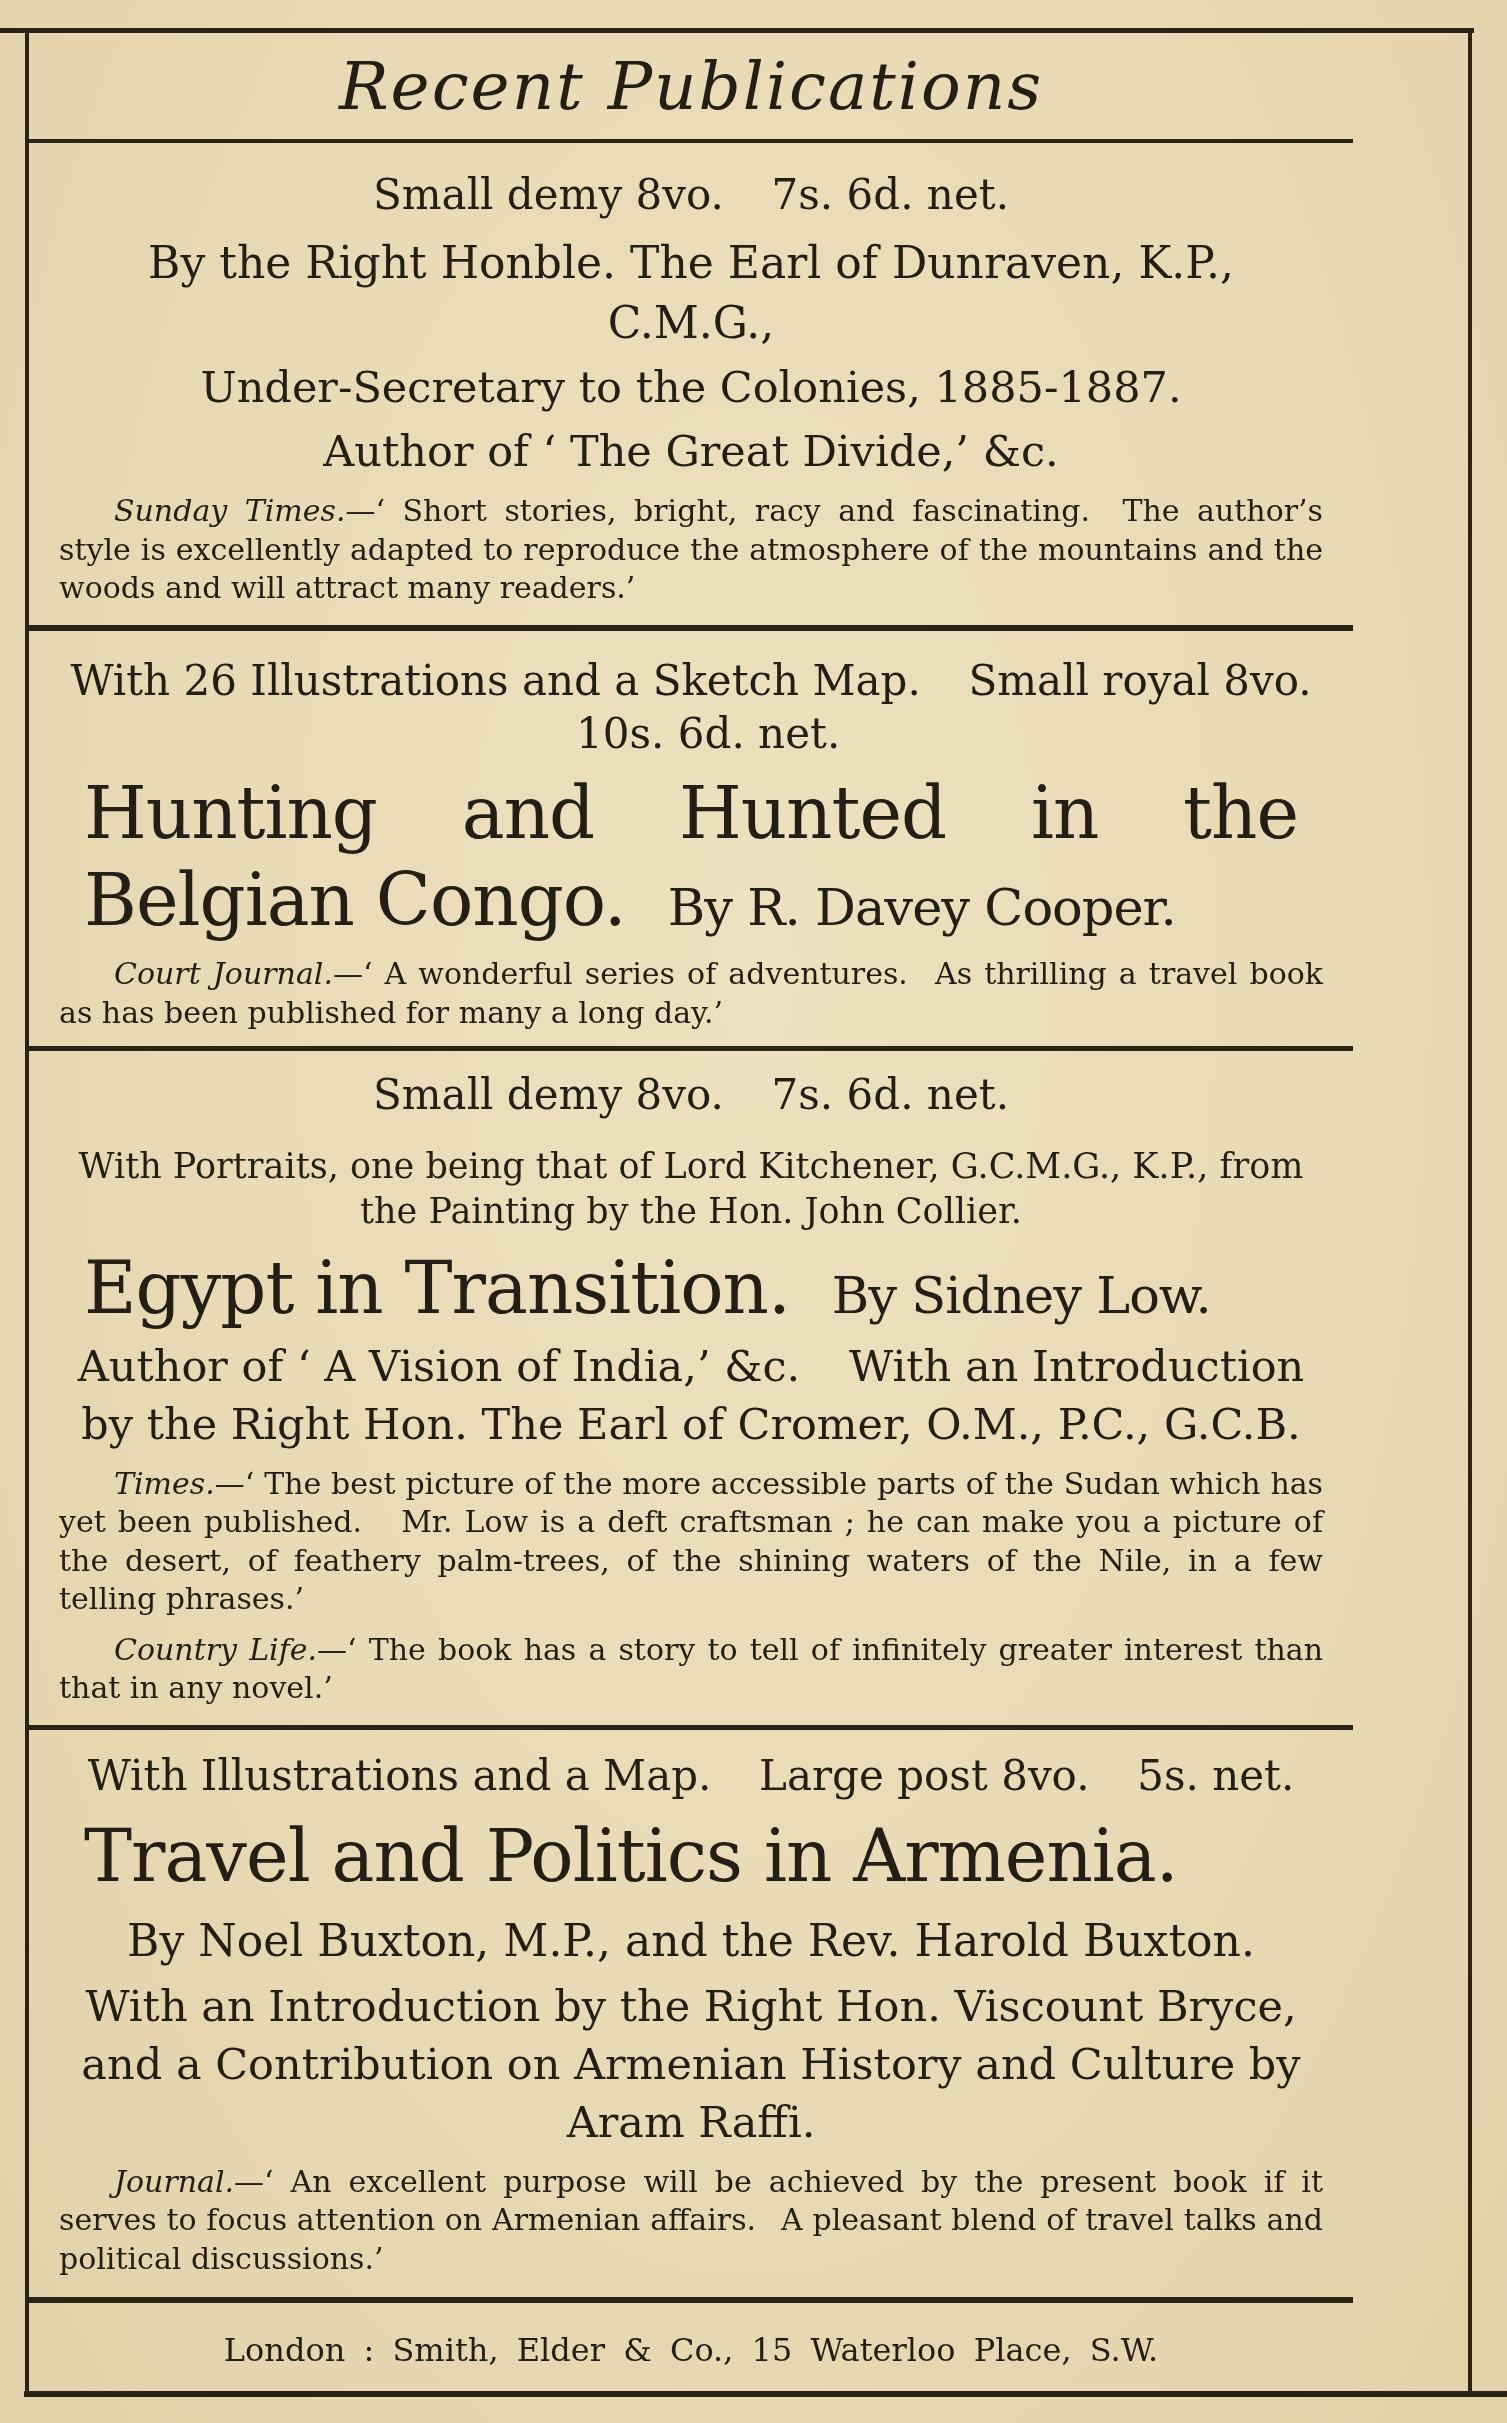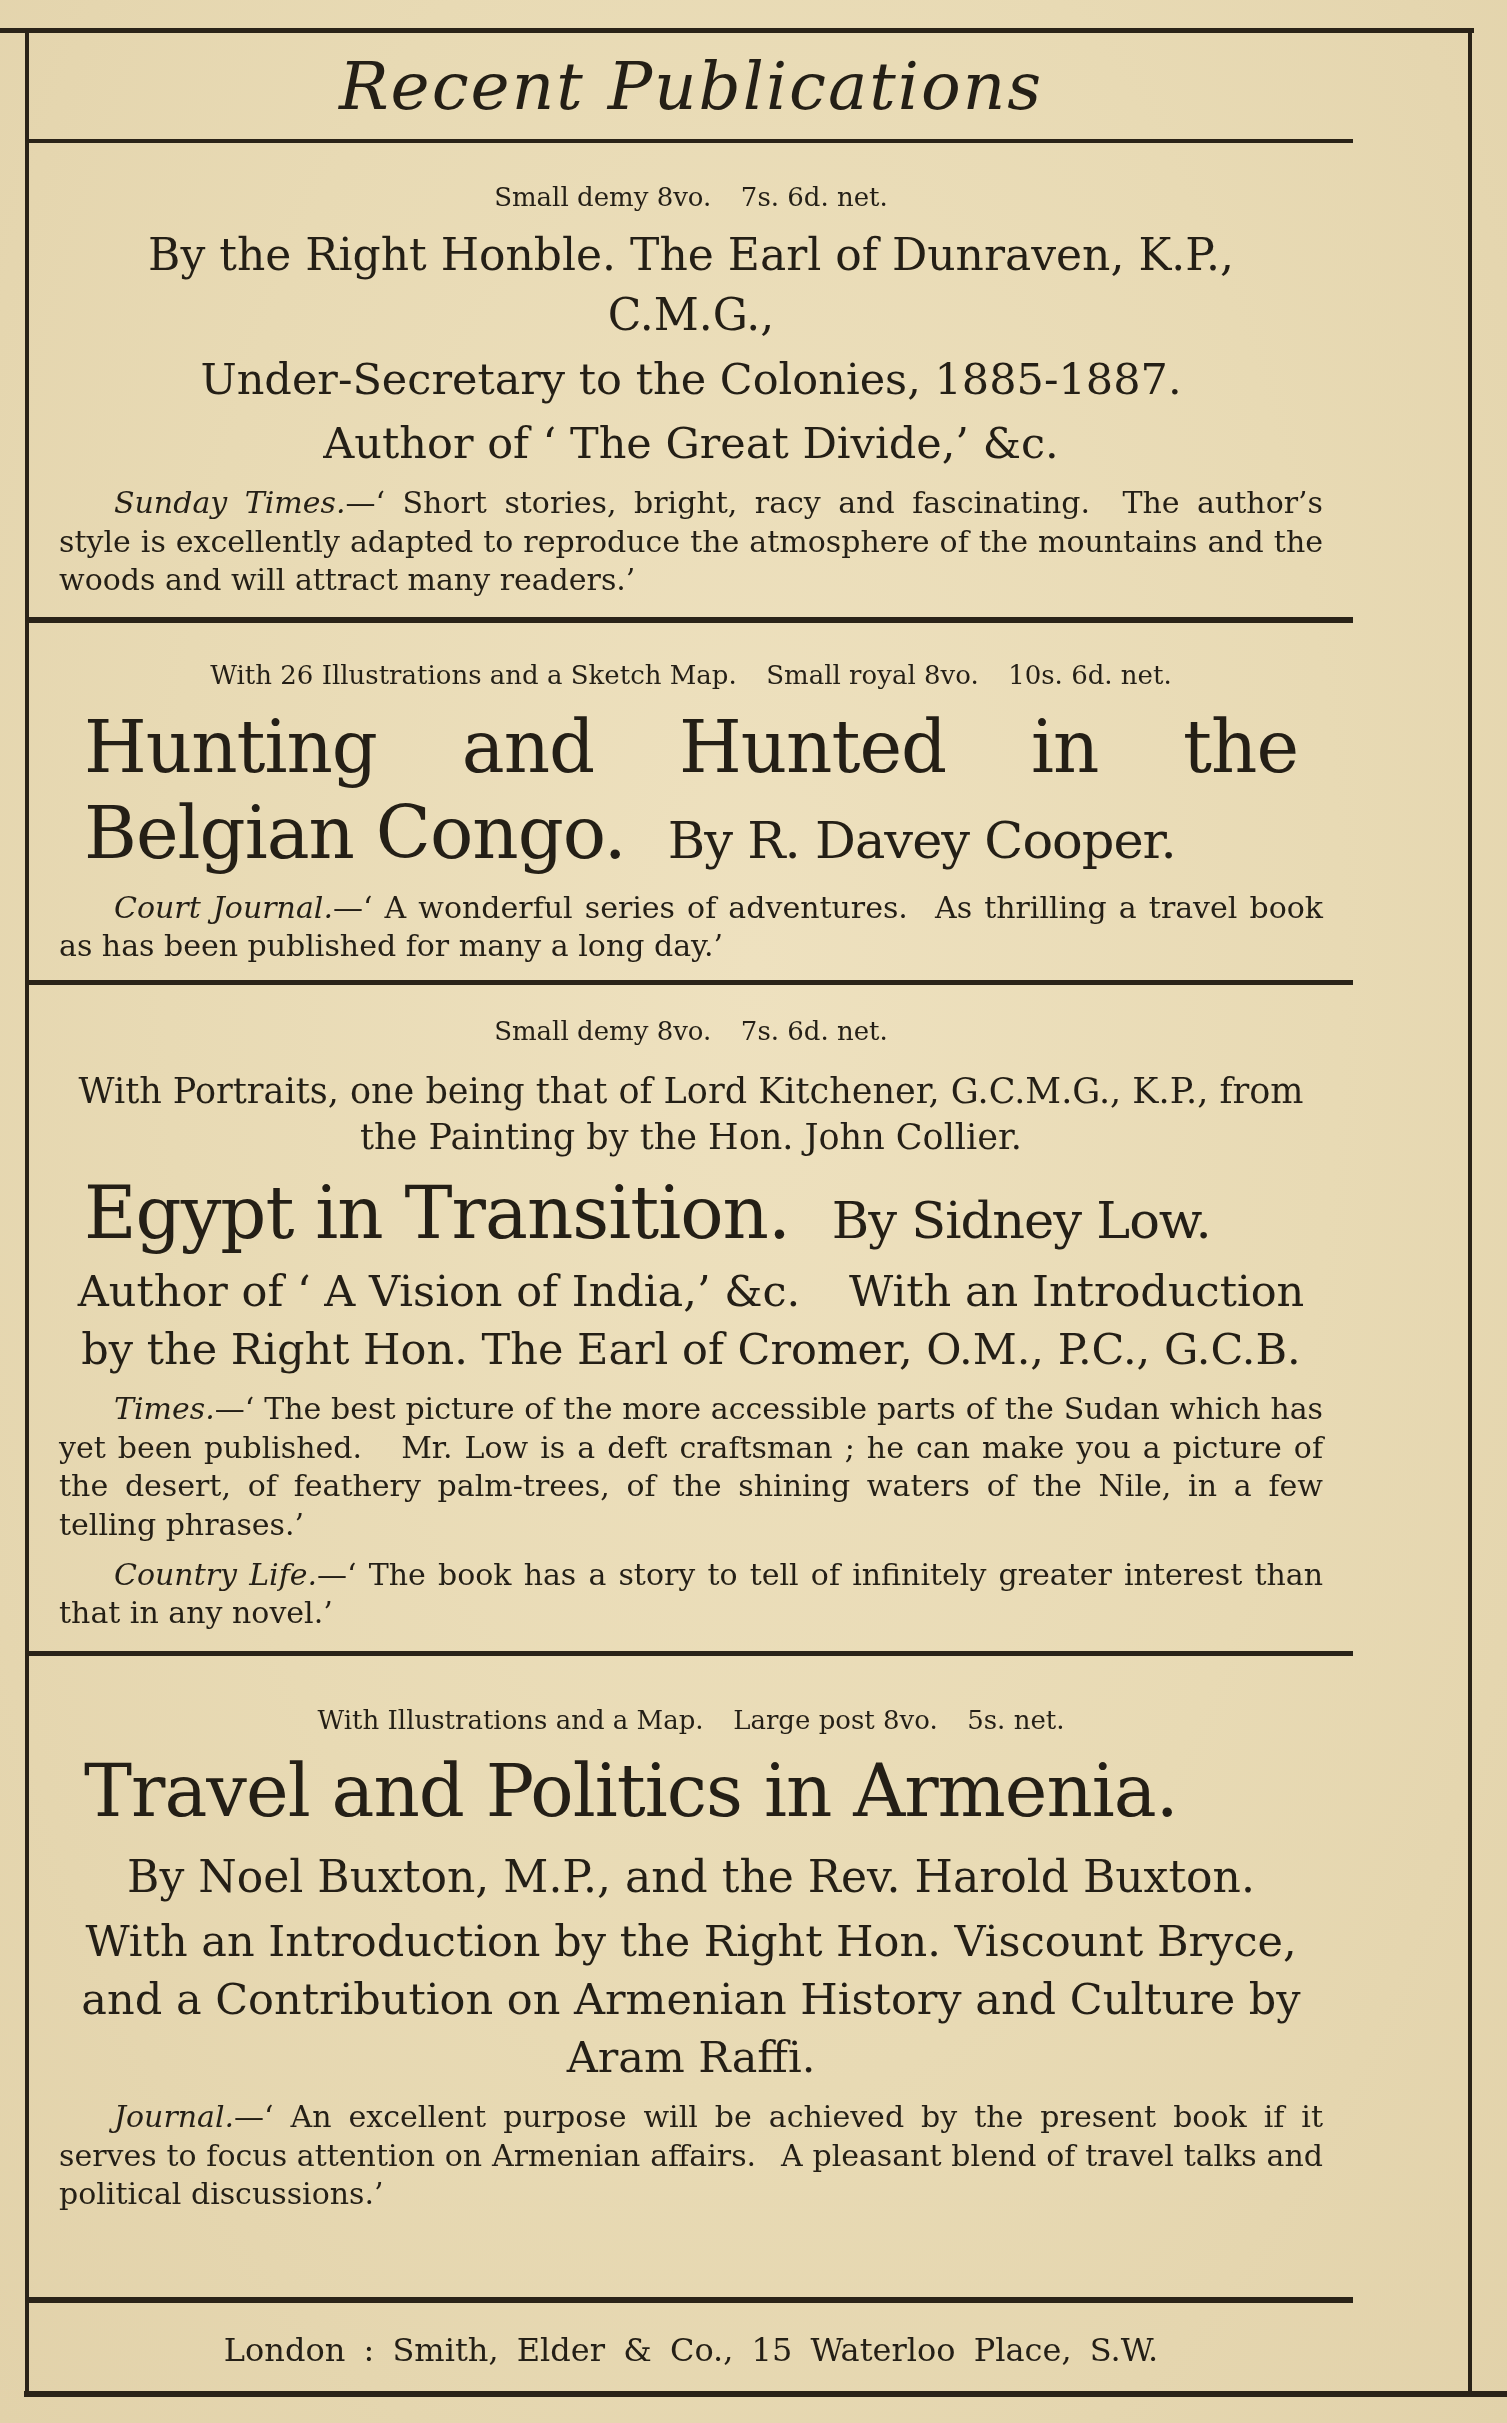--- a/index.html
+++ b/index.html
@@ -26,38 +26,38 @@
   .rule.mid{height:5px;}
 
   header{margin-top:16px;}
   h1{
     margin:0;text-align:center;font-size:66px;font-weight:normal;font-style:italic;
     letter-spacing:2px;line-height:1.15;
   }
   .header-rule{margin-top:14px;}
 
   .section{padding:20px 0 14px;}
-  .format-line{margin:12px;text-align:center;font-size:26px;line-height:1.25;}
+  .format-line{margin:0;text-align:center;font-size:42px;line-height:1.25;}
   .note{margin:22px 0 0;text-align:center;font-size:35px;line-height:1.3;}
   .title-para{
     margin:10px 25px 0;text-align:justify;line-height:1.2;
     letter-spacing:-1px;
   }
   .t-big{font-size:72px;margin-right:42px;}
   .t-sub{font-size:51px;line-height:1.32;}
   .byline-lg{margin:12px 0 0;text-align:center;font-size:44px;line-height:1.35;}
   .byline{margin:6px 0 0;text-align:center;font-size:43px;line-height:1.35;}
   .review{
     margin:12px 0 0;font-size:30px;line-height:1.28;text-align:justify;
     text-indent:55px;
   }
   .review i{font-style:italic;}
   .s2-pad{padding-top:24px;}
   .s3-pad{padding-top:18px;padding-bottom:18px;}
-  .s4-pad{padding-top:36px;}
+  .s4-pad{padding-top:20px;}
   #section-1{padding-top:26px;padding-bottom:18px;}
 
   .page-footer{position:absolute;left:0;bottom:12px;width:100%;}
   .footer-rule{margin:0;}
   .imprint{
     margin:28px 0 10px;text-align:center;font-size:32px;line-height:1.2;
     word-spacing:8px;letter-spacing:0px;
   }
 </style>
 </head>

